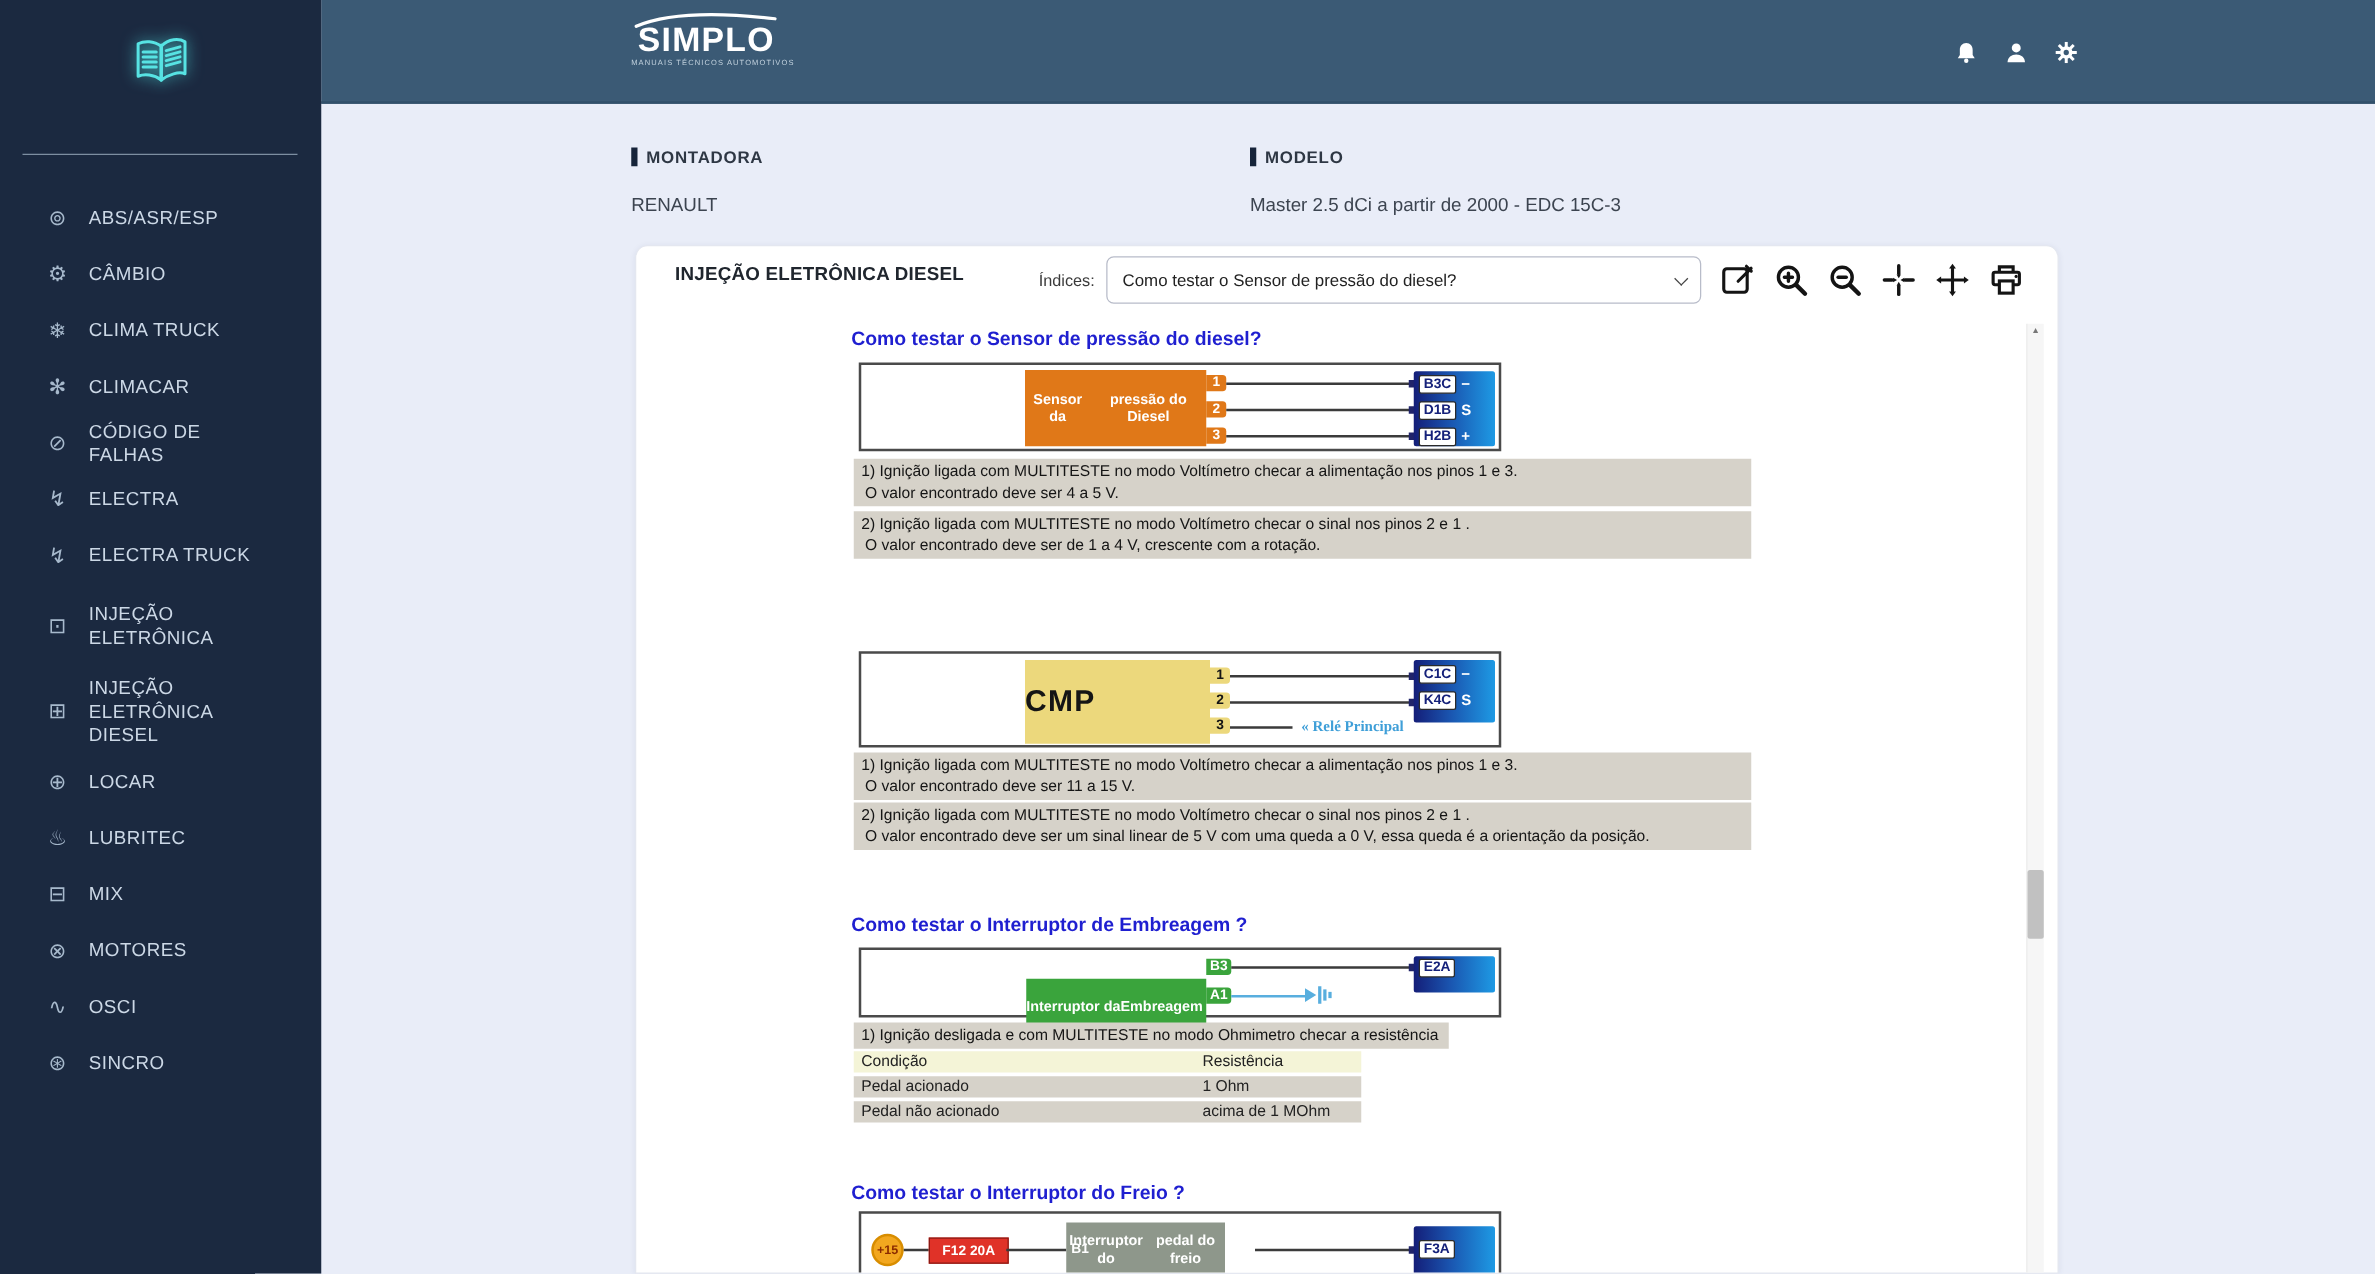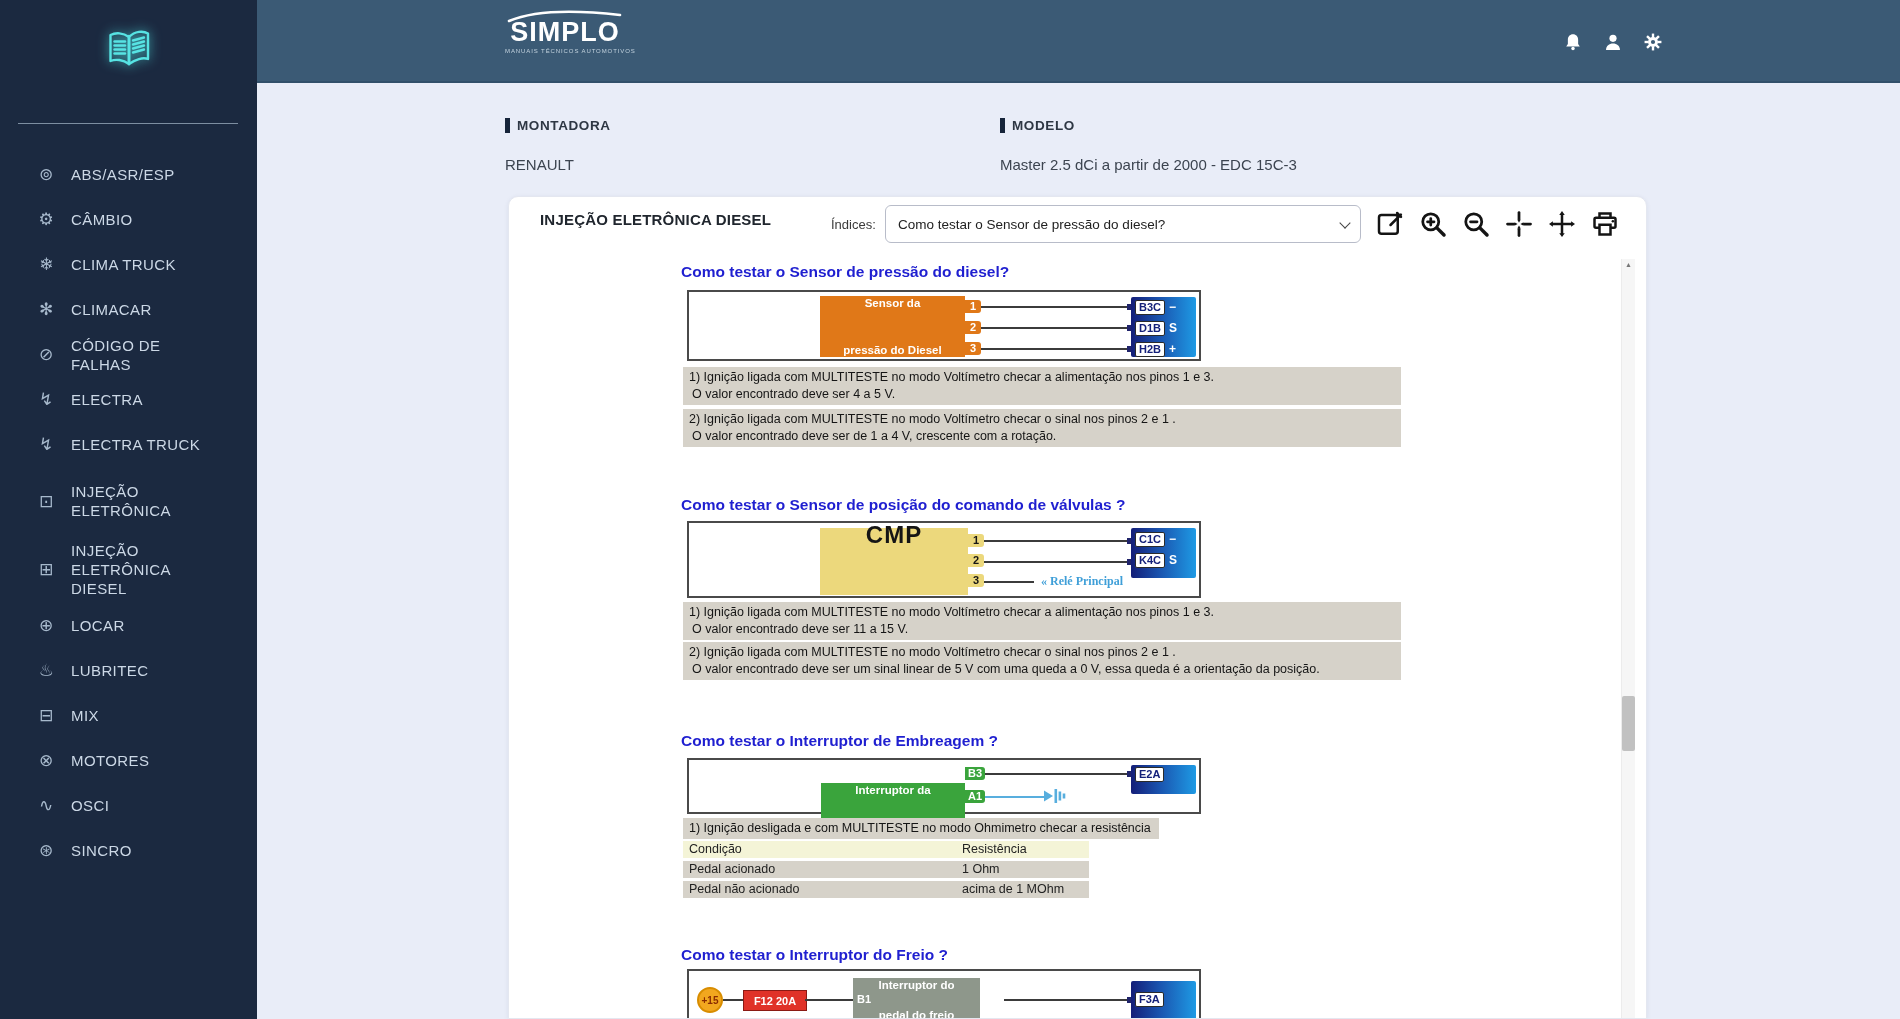--- a/index.html
+++ b/index.html
@@ -34,21 +34,21 @@
   .indices-label{position:absolute;left:322px;top:20px;font-size:13px;color:#3a3a3a;}
   .indices-select{position:absolute;left:376px;top:8px;width:476px;height:38px;border:1px solid #b8bcc9;border-radius:6px;
         background:#fff;font-family:inherit;font-size:13.5px;color:#222;padding:0 30px 0 12px;
         -webkit-appearance:none;appearance:none;outline:none;}
   .sel-chev{position:absolute;left:832px;top:22px;width:7px;height:7px;border-right:1.8px solid #444;border-bottom:1.8px solid #444;transform:rotate(45deg);pointer-events:none;}
   .toolbar{position:absolute;left:866px;top:12px;display:flex;gap:13px;}
   .toolbar .tbico{width:30px;height:30px;cursor:pointer;}
   
   .hdg{position:absolute;left:172px;font-size:15.5px;font-weight:bold;color:#1f1fd0;}
   .dbox{position:absolute;left:178px;width:514px;background:#fff;border:2px solid #4a4a4a;box-sizing:border-box;}
-  .device{position:absolute;display:flex;flex-direction:column;align-items:center;justify-content:space-between;
+  .device{position:absolute;display:flex;flex-direction:row;align-items:center;justify-content:flex-start;
           color:#fff;font-weight:bold;font-size:11.5px;line-height:14px;text-align:center;}
   .pintab{position:absolute;width:16px;height:13px;font-size:11px;font-weight:bold;text-align:center;line-height:13px;border-radius:0 3px 3px 0;}
   .wire{position:absolute;height:2px;background:#3b3b3b;}
   .wire.blue{background:#58aede;}
   .term{position:absolute;width:6px;height:6px;background:#20246a;}
   .connector{position:absolute;width:65px;background:linear-gradient(90deg,#141e78 0%,#1a55b0 45%,#1e9ae4 100%);border-radius:2px;}
   .padrow{position:absolute;left:4px;display:flex;align-items:center;gap:4px;height:14px;}
   .pill{background:#fff;border:1.5px solid #2a2a2a;border-radius:2px;color:#15217a;font-weight:bold;font-size:11px;line-height:11px;padding:1px 3px;}
   .sym{color:#fff;font-weight:bold;font-size:12px;line-height:12px;}
   .rele{position:absolute;color:#3f9fd8;font-weight:bold;font-size:12px;}
@@ -279,21 +279,20 @@
   </div>
   <div class="note" style="top:170px;">
     <div>1) Ignição ligada com MULTITESTE no modo Voltímetro checar a alimentação nos pinos 1 e 3.</div>
     <div class="l2">O valor encontrado deve ser 4 a 5 V.</div>
   </div>
   <div class="note" style="top:212px;">
     <div>2) Ignição ligada com MULTITESTE no modo Voltímetro checar o sinal nos pinos 2 e 1 .</div>
     <div class="l2">O valor encontrado deve ser de 1 a 4 V, crescente com a rotação.</div>
   </div>
 
-  <div class="hdg" style="top:299px;">Como testar o Sensor de posição do comando de válvulas ?</div>
   <div class="dbox" style="top:324px;height:77px;">
     <div class="device" style="left:131px;top:5px;width:148px;height:67px;background:#ecd87c;color:#151515;font-size:24px;letter-spacing:1px;">
       <span>CMP</span>
     </div>
     <div class="pintab" style="left:279px;top:11px;background:#ecd87c;color:#151515;">1</div>
     <div class="pintab" style="left:279px;top:31px;background:#ecd87c;color:#151515;">2</div>
     <div class="pintab" style="left:279px;top:51px;background:#ecd87c;color:#151515;">3</div>
     <div class="wire" style="left:295px;top:16.5px;width:147px;"></div>
     <div class="wire" style="left:295px;top:37.5px;width:147px;"></div>
     <div class="wire" style="left:295px;top:57.5px;width:50px;"></div>

